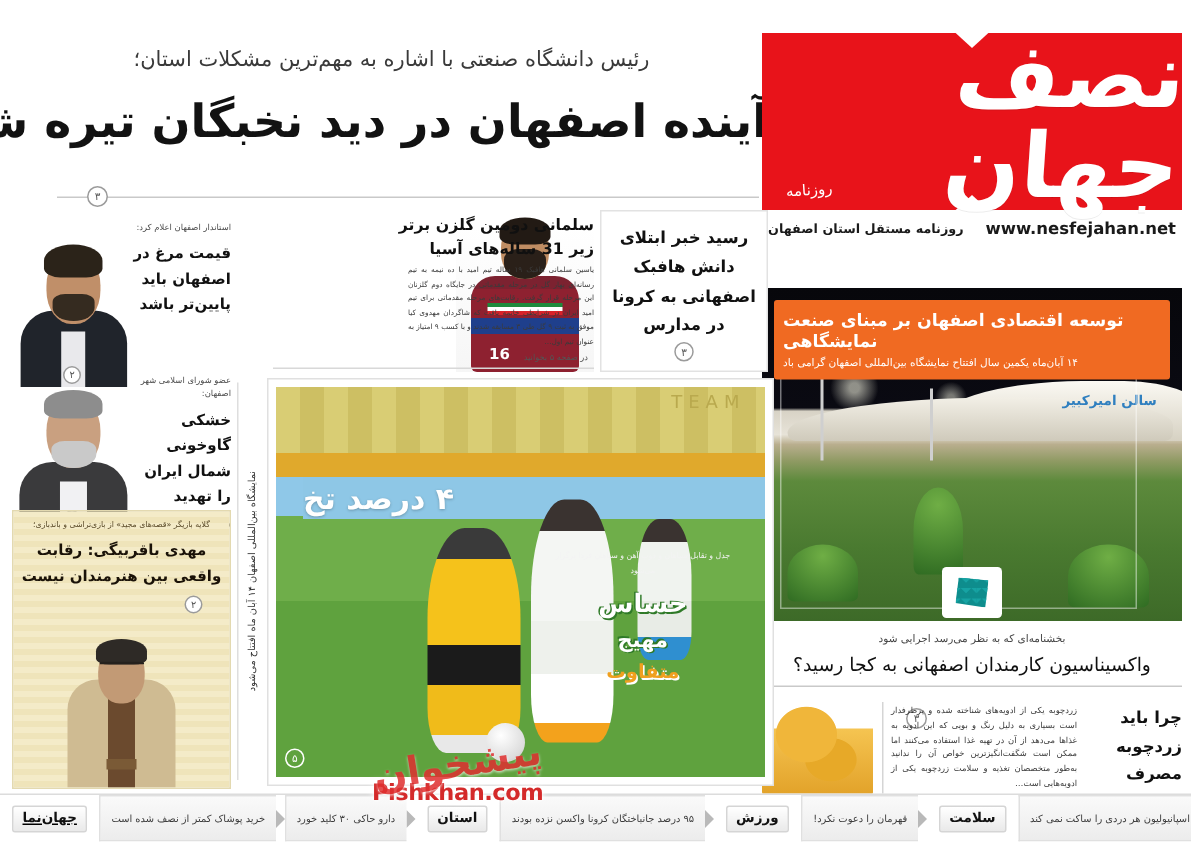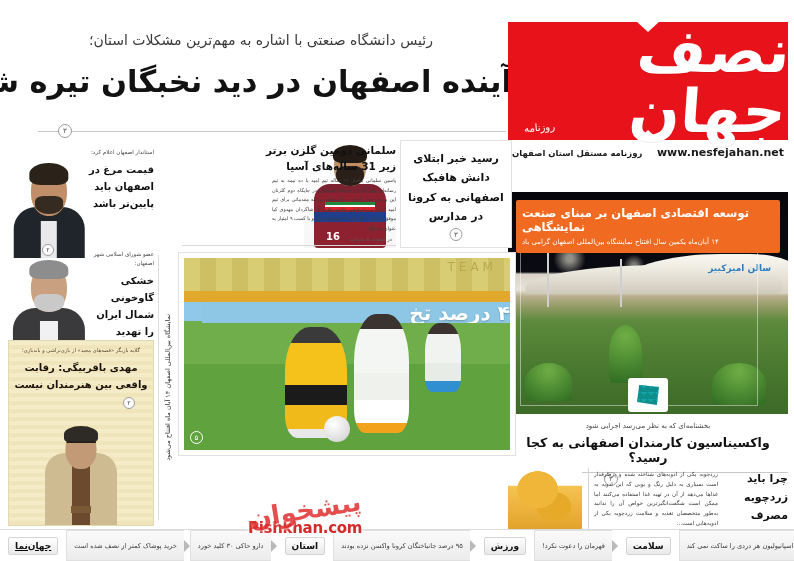--- a/index.html
+++ b/index.html
@@ -152,21 +152,21 @@
     position: absolute; left: 12px; right: 30px; top: 24px; bottom: 8px;
     border: 1px solid rgba(255,255,255,.45); z-index: 3; pointer-events: none;
   }
 
   
   .rc-art {
     position: absolute; right: 6px; width: 280px;
     direction: rtl; text-align: center;
   }
   .rc-kicker { font-size: 7px; color: #444; }
-  .rc-title { font-size: 12.5px; font-weight: bold; color: #101010; margin-top: 5px; }
+  .rc-title { font-size: 12.5px; font-weight: normal; color: #101010; margin-top: 5px; }
   .rc-rule { border-top: 1px solid #c9c9c9; margin-top: 7px; }
 
   .turm-block {
     position: absolute; right: 6px; top: 468px;
     width: 280px; height: 62px; direction: rtl;
     display: flex; gap: 6px;
   }
   .turm-head {
     width: 64px; font-size: 11px; font-weight: bold;
     color: #101010; line-height: 1.7; text-align: right; padding-top: 2px;
@@ -181,21 +181,21 @@
     background:
       radial-gradient(ellipse at 40% 35%, #f0b63a 0 32%, transparent 33%),
       radial-gradient(ellipse at 62% 62%, #e7a928 0 26%, transparent 27%),
       linear-gradient(to bottom, #ffffff 0 28%, #f5c451 29%, #e2a229 100%);
     border-radius: 2px;
   }
 
   
   .center-photo {
     position: absolute; left: 178px; top: 252px;
-    width: 338px; height: 204px;
+    width: 338px; height: 272px;
     background: #ffffff; padding: 5px;
     border: 1px solid #e0e0e0;
   }
   .cp-inner {
     position: relative; width: 100%; height: 100%; overflow: hidden;
     background: linear-gradient(to bottom,
       #d8ca6a 0 8%, #c3b254 8% 17%,
       #e0a92c 17% 23%,
       #8fc8e8 23% 33%,
       #6fae4a 33% 55%,
@@ -205,21 +205,21 @@
     position: absolute; left: 0; right: 0; top: 0; height: 17%;
     background: repeating-linear-gradient(90deg,#d9cd74 0 16px,#cdbf63 16px 32px);
   }
   .cp-stand-txt {
     position: absolute; right: 4%; top: 1%;
     font-size: 12px; color: #b9a94e; direction: ltr; letter-spacing: 4px;
   }
   .cp-board {
     position: absolute; left: 18px; right: 0; top: 23%; height: 11%;
     background: #8ec7e6; display: flex; align-items: center;
-    justify-content: flex-start; overflow: hidden;
+    justify-content: flex-end; overflow: hidden;
   }
   .cp-board-txt {
     font-size: 20px; font-weight: bold; color: #ffffff; direction: rtl;
     white-space: nowrap; text-shadow: 0 1px 2px rgba(0,0,0,.25);
   }
   .cp-overlay {
     position: absolute; right: 6%; top: 42%; width: 38%;
     direction: rtl; text-align: center; z-index: 3;
   }
   .cp-ov-small { font-size: 5.2px; color: #f3f3f3; line-height: 1.85; }
@@ -585,20 +585,26 @@
     <div class="cp-inner">
       <div class="cp-stand"></div>
       <div class="cp-stand-txt">TEAM</div>
       <div class="cp-board">
         <div class="cp-board-txt">۴ درصد تخ</div>
       </div>
       <div class="player p-far"></div>
       <div class="player p-white"></div>
       <div class="player p-yellow"></div>
       <div class="ball"></div>
+      <div class="cp-overlay">
+        <div class="cp-ov-small">جدل و تقابل سپاهان و ذوب آهن و سپاهان فردا برگزار می‌شود</div>
+        <div class="cp-ov-1">حساس</div>
+        <div class="cp-ov-2">مهیج</div>
+        <div class="cp-ov-3">متفاوت</div>
+      </div>
       <div class="cp-num">۵</div>
     </div>
   </div>
 
   <div class="watermark">
     <div class="wm-fa">پیشخوان</div>
     <div class="wm-en">Pishkhan.com</div>
   </div>
 
   <div class="bottom-nav">

